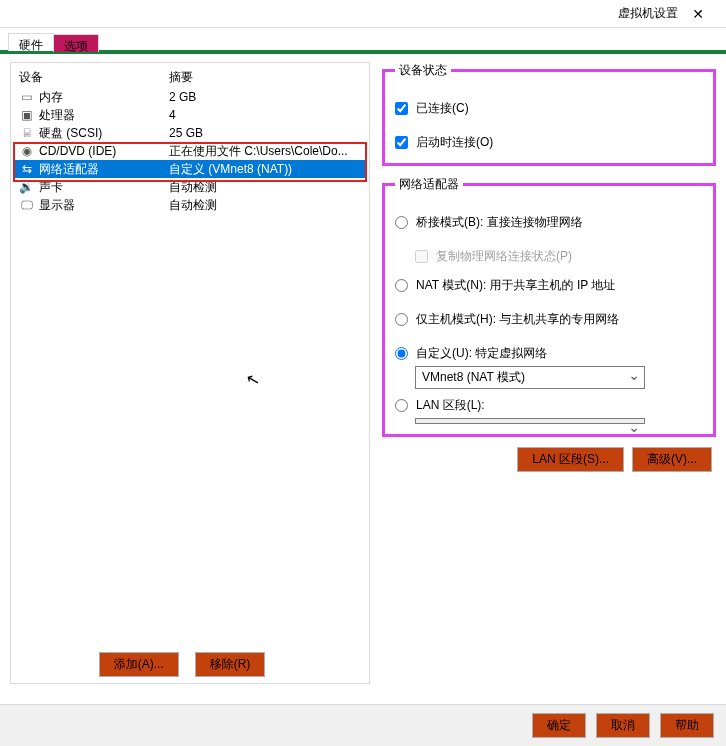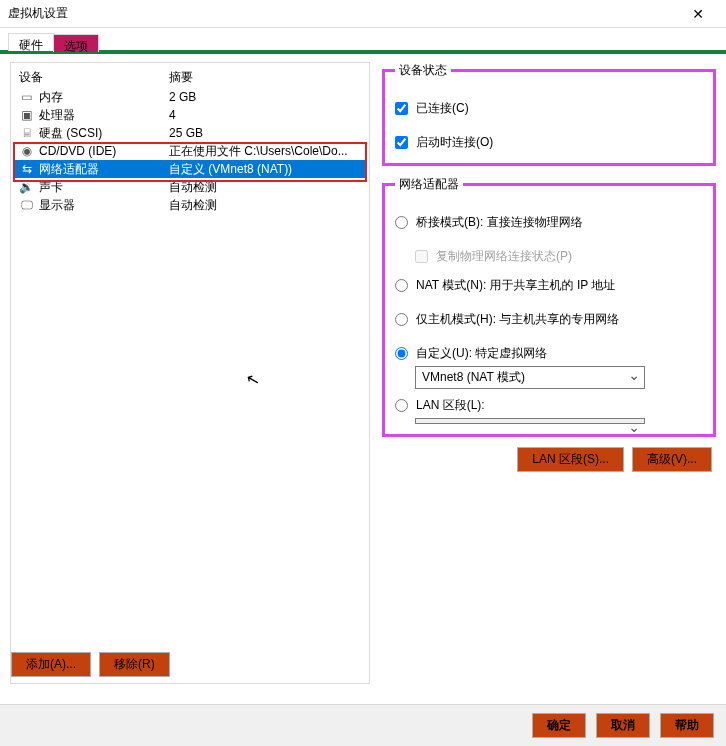--- a/index.html
+++ b/index.html
@@ -1,19 +1,19 @@
 <!DOCTYPE html>
 <html><head>
 <meta charset="utf-8">
 <style>
   * { box-sizing: border-box; font-family: "Microsoft YaHei", "Segoe UI", sans-serif; font-size: 12px; }
   body { margin: 0; background: #fff; width: 726px; height: 746px; position: relative; }
 
   .titlebar { height: 28px; display: flex; align-items: center; padding: 0 8px; border-bottom: 1px solid #d9d9d9; }
-  .titlebar .title { flex: 1; }
+  .titlebar .title { flex: 1; text-align: right; }
   .titlebar .close { width: 40px; text-align: center; font-size: 14px; }
 
   .tabs { padding: 4px 14px 0 8px; display: flex; border-bottom: 4px solid #15803d; height: 26px; }
   .tab { padding: 3px 10px; border: 1px solid #d9d9d9; border-bottom: none; background: #fff; margin-right: -1px; position: relative; top: 1px; }
   .tab.inactive { background: #be185d; top: 2px; }
 
   .main-area { display: flex; padding: 8px 10px; gap: 12px; height: 638px; }
 
   .left-panel { width: 360px; border: 1px solid #d9d9d9; padding: 4px 4px 36px 4px; position: relative; display: flex; flex-direction: column; }
 
@@ -22,39 +22,39 @@
   .device-header .col2 { flex: 1; }
 
   .device-list { flex: 1; position: relative; }
   .device-row { display: flex; align-items: center; padding: 1px 4px; height: 18px; white-space: nowrap; overflow: hidden; }
   .device-row .icon { width: 16px; text-align: center; color: #555; margin-right: 4px; line-height: 1; }
   .device-row .name { width: 130px; overflow: hidden; text-overflow: ellipsis; }
   .device-row .summary { flex: 1; overflow: hidden; text-overflow: ellipsis; }
   .device-row.selected { background: #0078d7; color: #fff; }
   .highlight-box { position: absolute; border: 2px solid #d22; pointer-events: none; left: -2px; right: -2px; top: 54px; height: 40px; }
 
-  .left-buttons { position: absolute; bottom: 6px; left: 0; right: 16px; display: flex; gap: 8px; }
+  .left-buttons { position: absolute; bottom: 6px; left: 0; right: 16px; display: flex; justify-content: center; gap: 16px; }
   .btn { border: 1px solid #adadad; background: #c2410c; padding: 3px 14px; cursor: default; }
 
   .right-panel { flex: 1; display: flex; flex-direction: column; gap: 10px; }
 
   fieldset { border: 3px solid #d946ef; padding: 6px 10px 10px 10px; margin: 0; }
   legend { padding: 0 4px; }
 
   .row { display: flex; align-items: center; padding: 2px 0; gap: 4px; margin-top: 13px; }
   .row input[type=checkbox], .row input[type=radio] { margin: 0 4px 0 0; }
   .indent { padding-left: 20px; }
 
   .select { width: 230px; border: 1px solid #7a7a7a; background: #fff; padding: 2px 18px 2px 6px; position: relative; margin-left: 20px; margin-top: 2px; }
   .select.disabled { background: #f0f0f0; color: #888; }
   .select::after { content: "⌄"; position: absolute; right: 4px; top: 0px; font-size: 14px; color: #555; }
 
   .right-buttons { display: flex; justify-content: flex-end; gap: 8px; padding-right: 4px; }
 
-  .footer { position: absolute; bottom: 0; left: 0; right: 0; border-top: 1px solid #d9d9d9; padding: 8px 12px; display: flex; justify-content: flex-end; gap: 10px; background: #f0f0f0; font-weight: bold; }
+  .footer { position: absolute; bottom: 0; left: 0; right: 0; border-top: 1px solid #d9d9d9; padding: 8px 12px; display: flex; justify-content: flex-end; gap: 10px; background: #f0f0f0; }
 
   .cursor { position: absolute; left: 246px; top: 370px; font-size: 16px; color: #000; pointer-events: none; transform: rotate(-15deg); }
 </style>
 </head>
 <body>
 
 <div class="titlebar">
   <span class="title">虚拟机设置</span>
   <span class="close">✕</span>
 </div>

